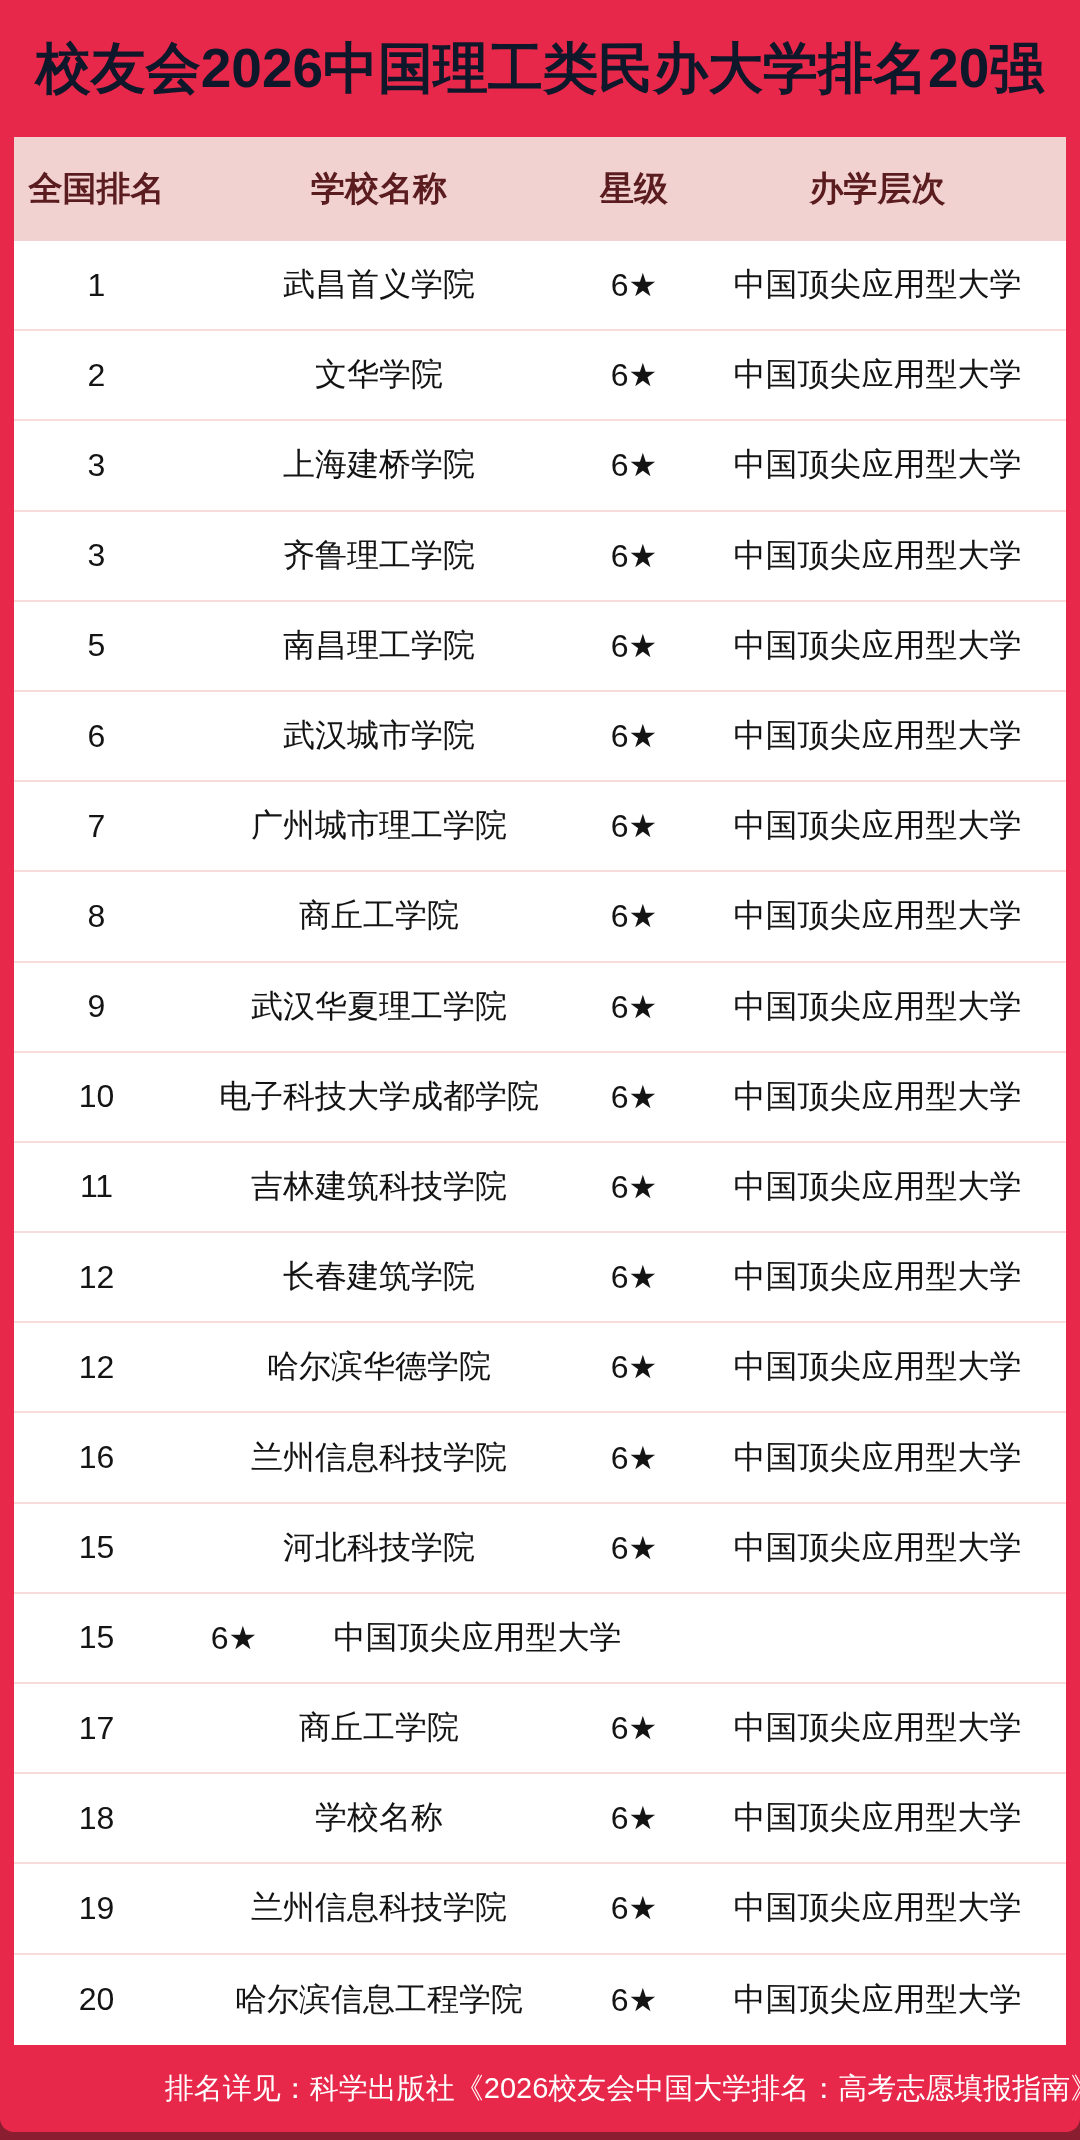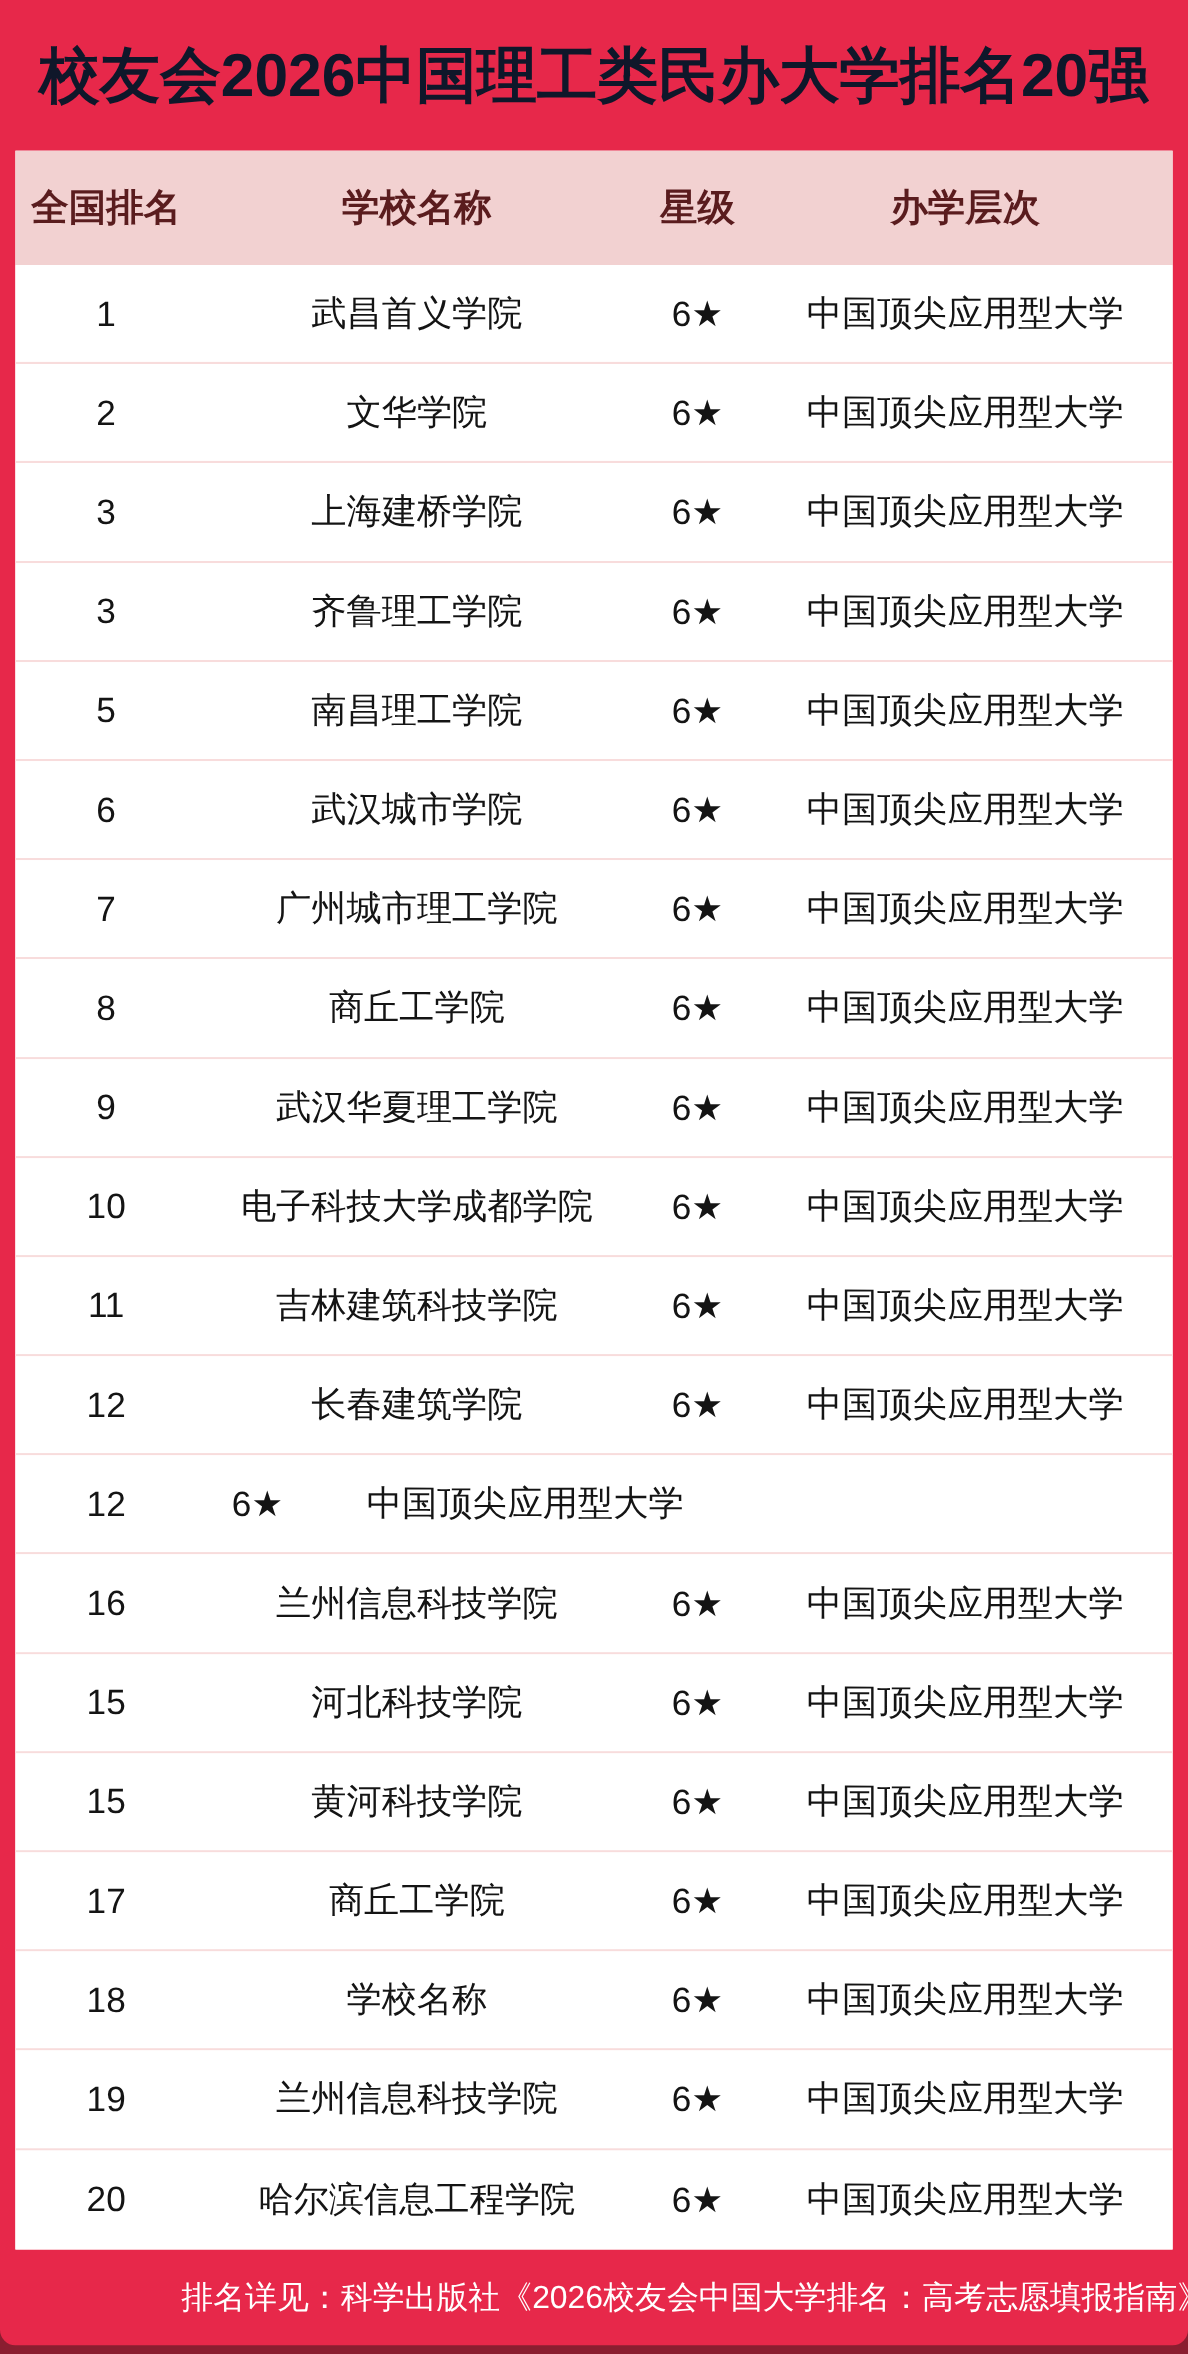--- a/index.html
+++ b/index.html
@@ -189,41 +189,41 @@
 
   <div class="row">
     <div class="cell c-rank">12</div>
     <div class="cell c-school">长春建筑学院</div>
     <div class="cell c-star">6★</div>
     <div class="cell c-level">中国顶尖应用型大学</div>
   </div>
 
   <div class="row">
     <div class="cell c-rank">12</div>
+    <div class="cell c-school">哈尔滨华德学院</div>
     <div class="cell c-star">6★</div>
     <div class="cell c-level">中国顶尖应用型大学</div>
   </div>
 
   <div class="row">
     <div class="cell c-rank">16</div>
     <div class="cell c-school">兰州信息科技学院</div>
     <div class="cell c-star">6★</div>
     <div class="cell c-level">中国顶尖应用型大学</div>
   </div>
 
   <div class="row">
     <div class="cell c-rank">15</div>
     <div class="cell c-school">河北科技学院</div>
     <div class="cell c-star">6★</div>
     <div class="cell c-level">中国顶尖应用型大学</div>
   </div>
 
   <div class="row">
     <div class="cell c-rank">15</div>
-    <div class="cell c-school">黄河科技学院</div>
     <div class="cell c-star">6★</div>
     <div class="cell c-level">中国顶尖应用型大学</div>
   </div>
 
   <div class="row">
     <div class="cell c-rank">17</div>
     <div class="cell c-school">商丘工学院</div>
     <div class="cell c-star">6★</div>
     <div class="cell c-level">中国顶尖应用型大学</div>
   </div>

